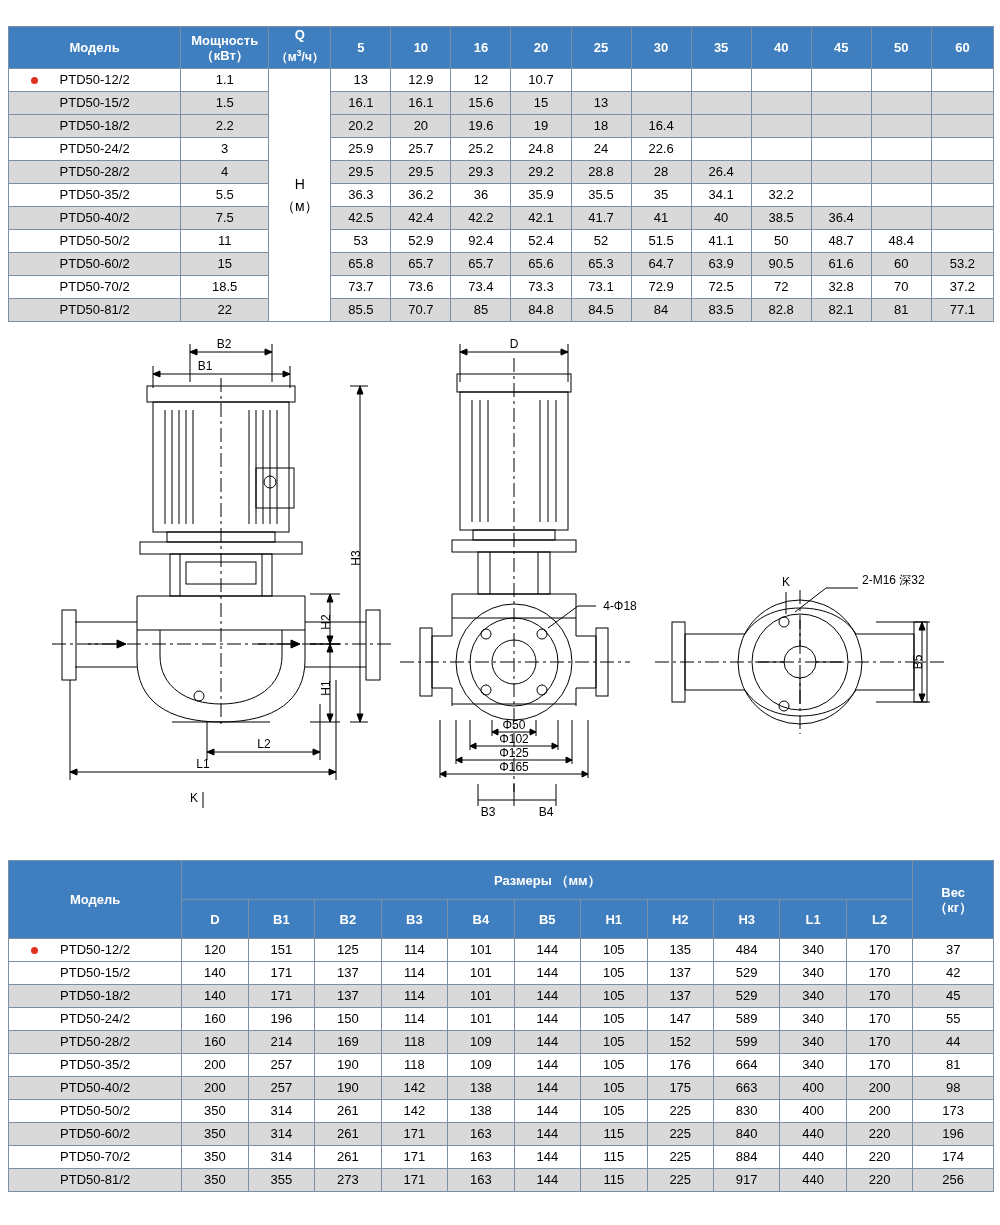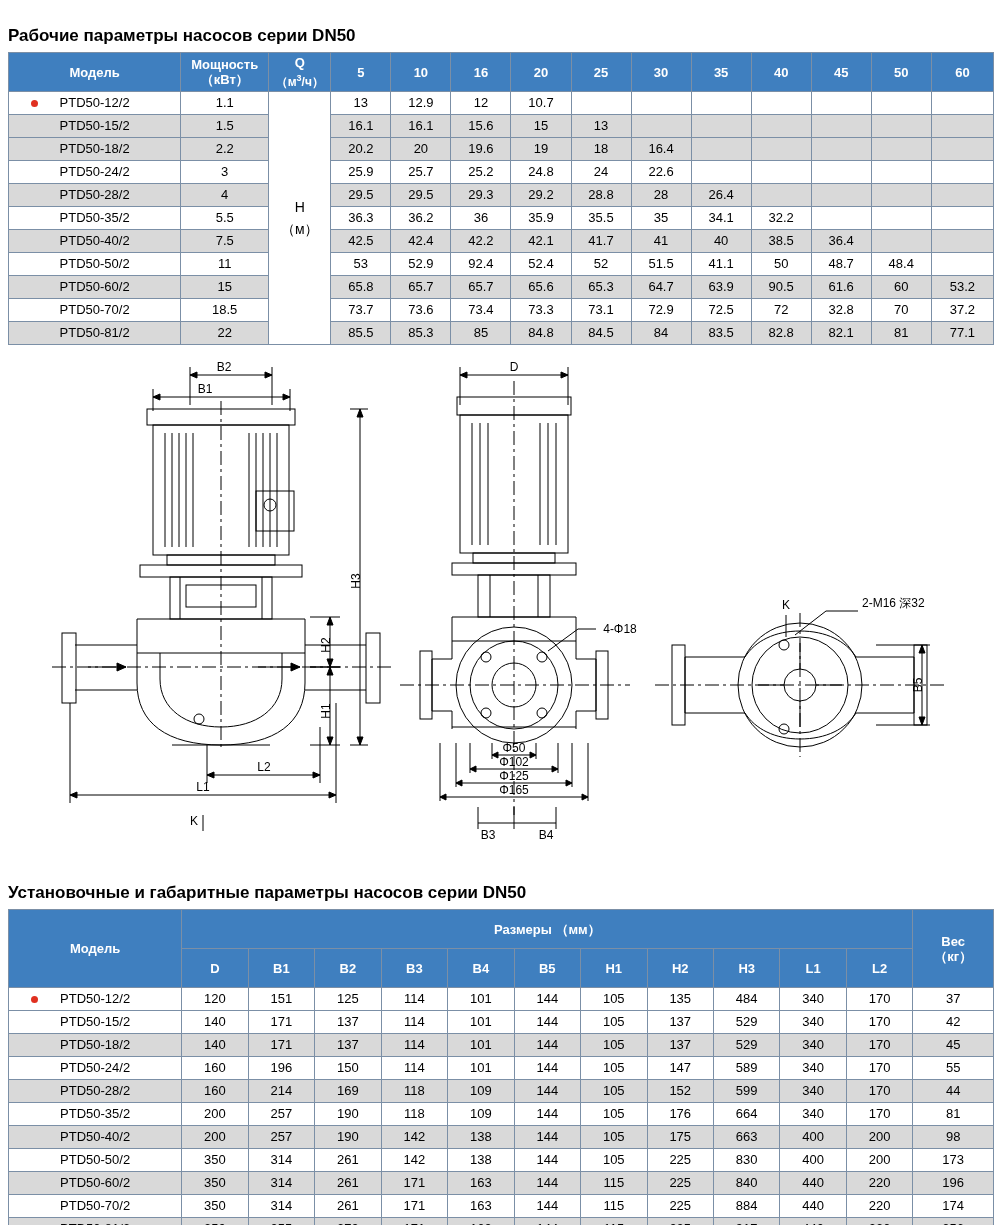--- a/index.html
+++ b/index.html
@@ -68,21 +68,21 @@
     width: 7px;
     height: 7px;
     border-radius: 50%;
     background: #e03020;
     position: absolute;
     left: 22px;
     top: 8px;
   }
   .qcell {
     font-size: 12px;
-    line-height: 16px;
+    line-height: 22px;
   }
   .sup {
     font-size: 9px;
     vertical-align: super;
   }
   
   td.hcell {
     font-size: 14px;
     line-height: 17px;
     background: #ffffff !important;
@@ -103,21 +103,20 @@
     font-size: 12px;
     fill: #000;
   }
 </style>
 </head>
 <body>
 
 <div class="page">
 
   <div class="block-1">
-    <h2 class="section-title">Рабочие параметры насосов серии DN50</h2>
 
     <table class="spec">
       <colgroup>
         <col style="width:172px">
         <col style="width:88px">
         <col style="width:62px">
         <col style="width:60px">
           <col style="width:60px">
           <col style="width:60px">
           <col style="width:60px">
@@ -316,21 +315,21 @@
           <td>72</td>
           <td>32.8</td>
           <td>70</td>
           <td>37.2</td>
         </tr>
 
         <tr class="even">
           <td class="model">PTD50-81/2</td>
           <td>22</td>
           <td>85.5</td>
-          <td>85.3</td>
+          <td>70.7</td>
           <td>85</td>
           <td>84.8</td>
           <td>84.5</td>
           <td>84</td>
           <td>83.5</td>
           <td>82.8</td>
           <td>82.1</td>
           <td>81</td>
           <td>77.1</td>
         </tr>
@@ -560,21 +559,20 @@
       <text class="dim-label" x="488" y="494" text-anchor="middle">B3</text>
       <text class="dim-label" x="546" y="494" text-anchor="middle">B4</text>
 
       <text class="dim-label" x="786" y="264" text-anchor="middle">K</text>
       <text class="dim-label" x="862" y="262" text-anchor="start">2-M16 深32</text>
       <text class="dim-label" x="922" y="340" text-anchor="middle" transform="rotate(-90 922 340)">B5</text>
     </svg>
   </div>
 
   <div class="block-2">
-    <h2 class="section-title">Установочные и габаритные параметры насосов серии DN50</h2>
 
     <table class="spec">
       <colgroup>
         <col style="width:172px">
         <col style="width:66px">
           <col style="width:66px">
           <col style="width:66px">
           <col style="width:66px">
         <col style="width:66px">
           <col style="width:66px">

